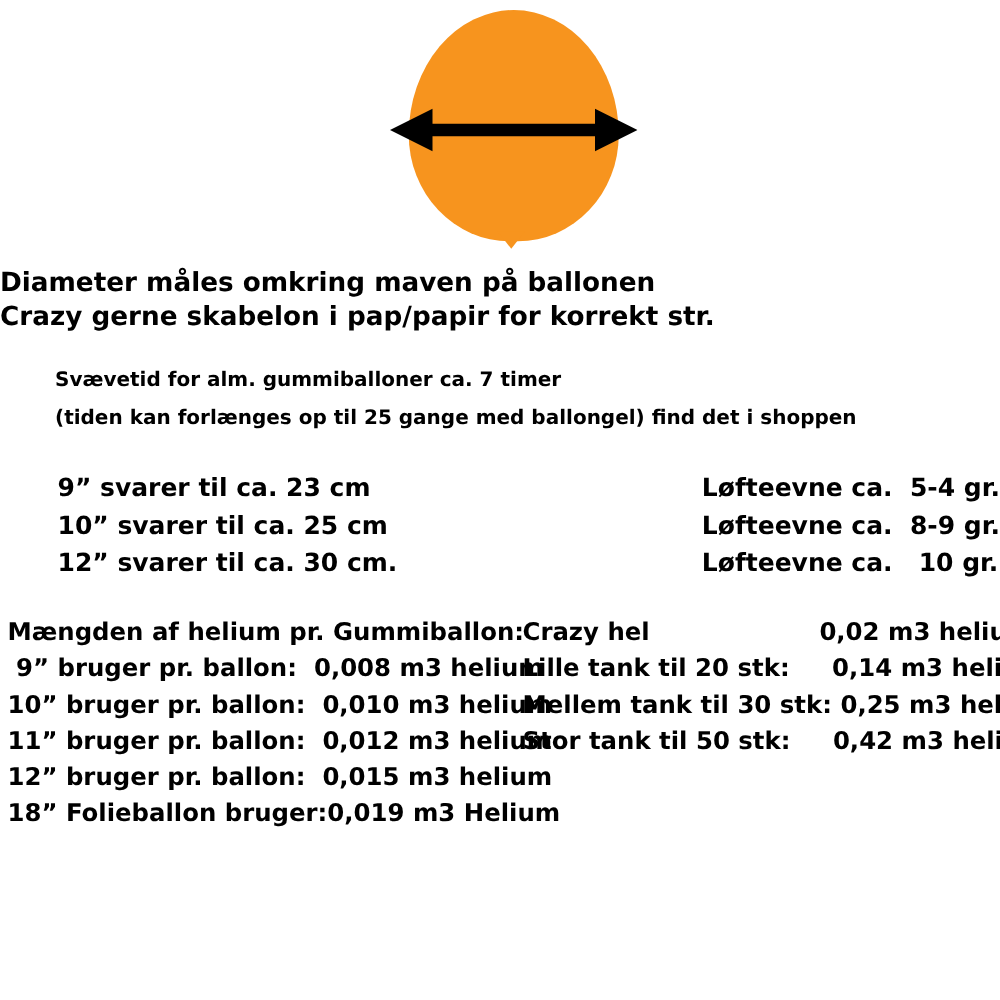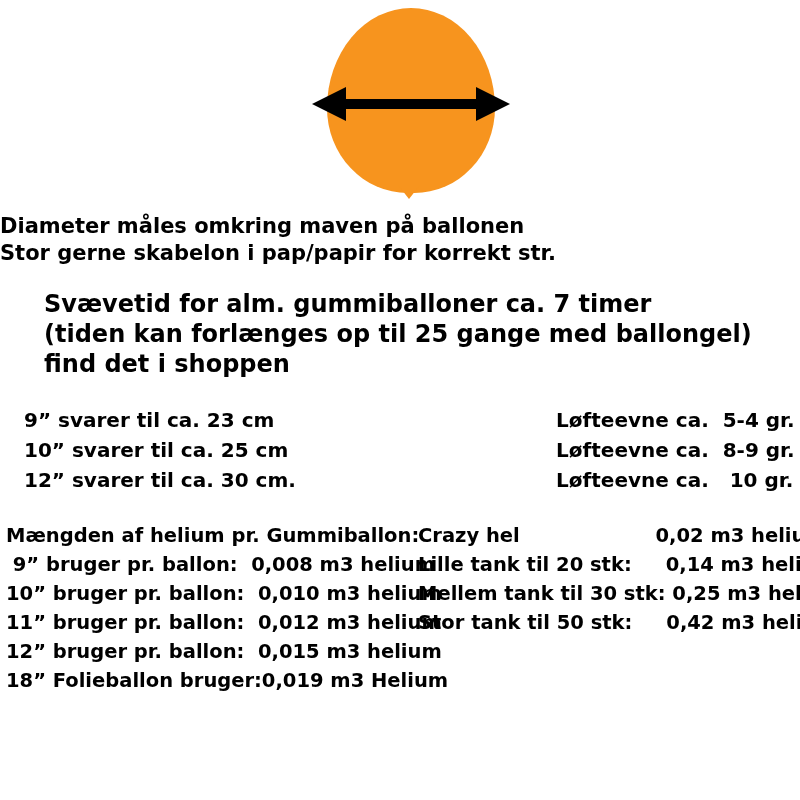--- a/index.html
+++ b/index.html
@@ -54,38 +54,38 @@
     text-align: left;
     font-weight: bold;
     font-size: 21px;
     line-height: 27px;
     margin: 8px 0 0 0;
   }
 
   .block-float {
     margin: 22px 0 0 44px;
     font-weight: bold;
-    font-size: 24px;
+    font-size: 16px;
     line-height: 30px;
   }
 
   .size-table {
     margin: 26px 0 0 0;
     width: 800px;
     border-collapse: collapse;
     font-weight: bold;
     font-size: 20px;
   }
   .size-table td {
     padding: 3px 0;
     vertical-align: top;
   }
   .size-table td.size-col {
     width: 520px;
-    padding-left: 24px;
+    padding-left: 46px;
   }
   .size-table td.lift-col {
     width: 234px;
     white-space: pre;
   }
 
   .helium-wrap {
     display: flex;
     margin: 26px 0 0 0;
     font-weight: bold;
@@ -119,21 +119,21 @@
     <svg width="198" height="36" viewBox="0 0 198 36" xmlns="http://www.w3.org/2000/svg">
       <rect x="26" y="13" width="146" height="10" fill="#000000"></rect>
       <polygon points="0,18 34,1 34,35" fill="#000000"></polygon>
       <polygon points="198,18 164,1 164,35" fill="#000000"></polygon>
     </svg>
   </div>
 </div>
 
 <div class="caption">
   <div>Diameter måles omkring maven på ballonen</div>
-  <div>Stor gerne skabelon i pap/papir for korrekt str.</div>
+  <div>Crazy gerne skabelon i pap/papir for korrekt str.</div>
 </div>
 
 <div class="block-float">
   <div>Svævetid for alm. gummiballoner ca. 7 timer</div>
   <div>(tiden kan forlænges op til 25 gange med ballongel) find det i shoppen</div>
 </div>
 
 <table class="size-table">
   <tbody>
     <tr>

